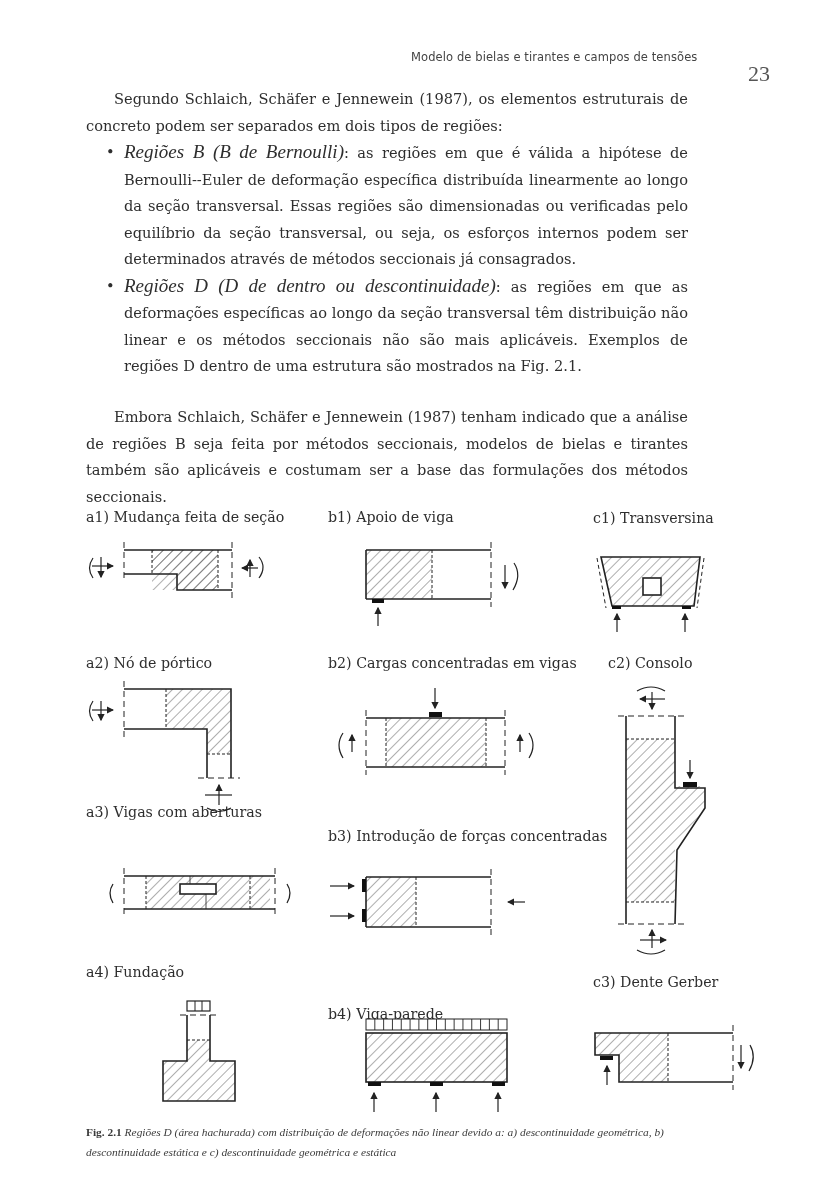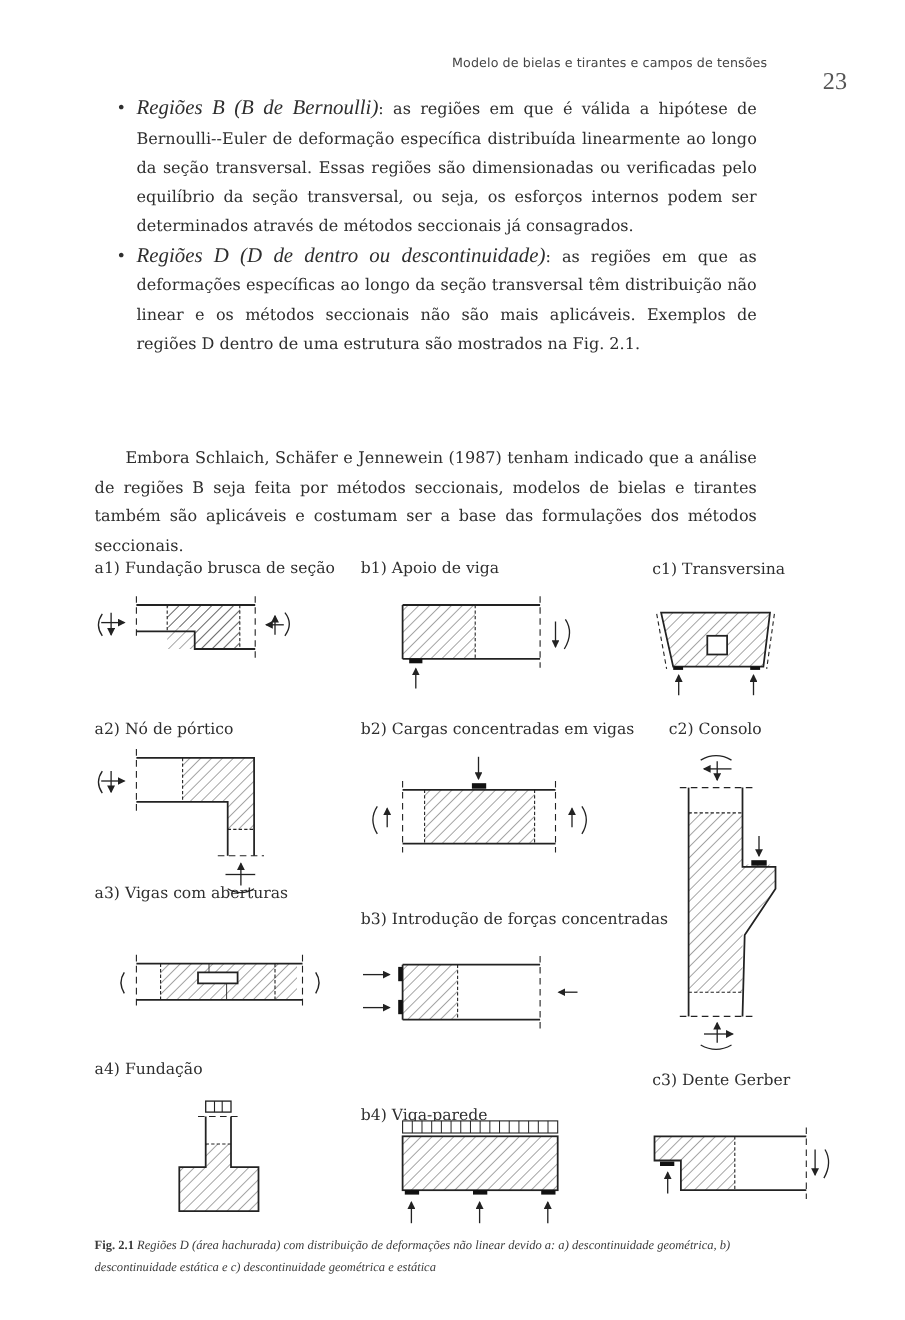--- a/index.html
+++ b/index.html
@@ -20,35 +20,36 @@
   .caption b { font-weight: bold; font-style: normal; }
   .caption i { font-style: italic; }
 </style>
 </head>
 <body>
 
 <div class="running-head">Modelo de bielas e tirantes e campos de tensões</div>
 <div class="page-num">23</div>
 
 <div class="body-text p1">
+  <div class="first">Segundo Schlaich, Schäfer e Jennewein (1987), os elementos estruturais de concreto podem ser separados em dois tipos de regiões:</div>
   <ul class="bullets">
     <li>
       <span class="dot">•</span>
       <em>Regiões B (B de Bernoulli)</em><span>: as regiões em que é válida a hipótese de Bernoulli--Euler de deformação específica distribuída linearmente ao longo da seção transversal. Essas regiões são dimensionadas ou verificadas pelo equilíbrio da seção transversal, ou seja, os esforços internos podem ser determinados através de métodos seccionais já consagrados.</span>
     </li>
     <li>
       <span class="dot">•</span>
       <em>Regiões D (D de dentro ou descontinuidade)</em><span>: as regiões em que as deformações específicas ao longo da seção transversal têm distribuição não linear e os métodos seccionais não são mais aplicáveis. Exemplos de regiões D dentro de uma estrutura são mostrados na Fig. 2.1.</span>
     </li>
   </ul>
 </div>
 
 <div class="body-text p2">Embora Schlaich, Schäfer e Jennewein (1987) tenham indicado que a análise de regiões B seja feita por métodos seccionais, modelos de bielas e tirantes também são aplicáveis e costumam ser a base das formulações dos métodos seccionais.</div>
 
-<div class="fig-label" style="left:86px; top:509px;">a1) Fundação brusca de seção</div>
+<div class="fig-label" style="left:86px; top:509px;">a1) Mudança feita de seção</div>
 <div class="fig-label" style="left:328px; top:509px;">b1) Apoio de viga</div>
 <div class="fig-label" style="left:593px; top:510px;">c1) Transversina</div>
 <div class="fig-label" style="left:86px; top:655px;">a2) Nó de pórtico</div>
 <div class="fig-label" style="left:328px; top:655px;">b2) Cargas concentradas em vigas</div>
 <div class="fig-label" style="left:608px; top:655px;">c2) Consolo</div>
 <div class="fig-label" style="left:86px; top:804px;text-align:center;">a3) Vigas com aberturas</div>
 <div class="fig-label" style="left:328px; top:828px;">b3) Introdução de forças concentradas</div>
 <div class="fig-label" style="left:86px; top:964px;">a4) Fundação</div>
 <div class="fig-label" style="left:328px; top:974px;margin-top:32px;">b4) Viga-parede</div>
 <div class="fig-label" style="left:593px; top:974px;">c3) Dente Gerber</div>

